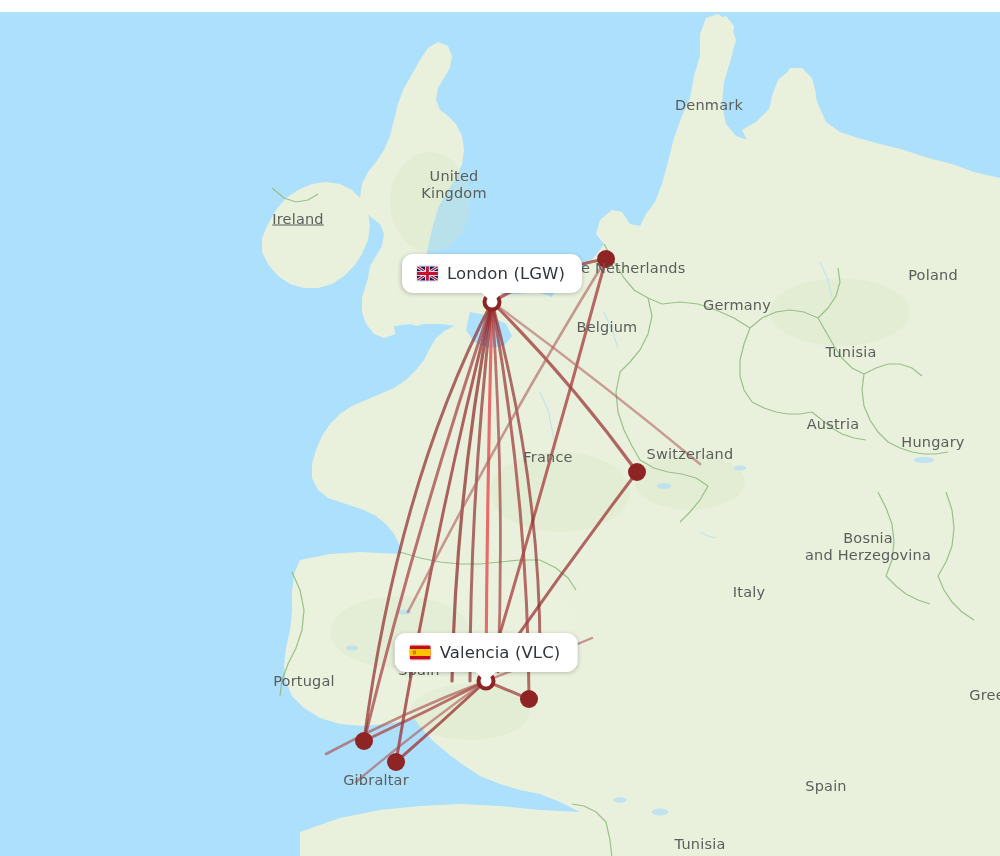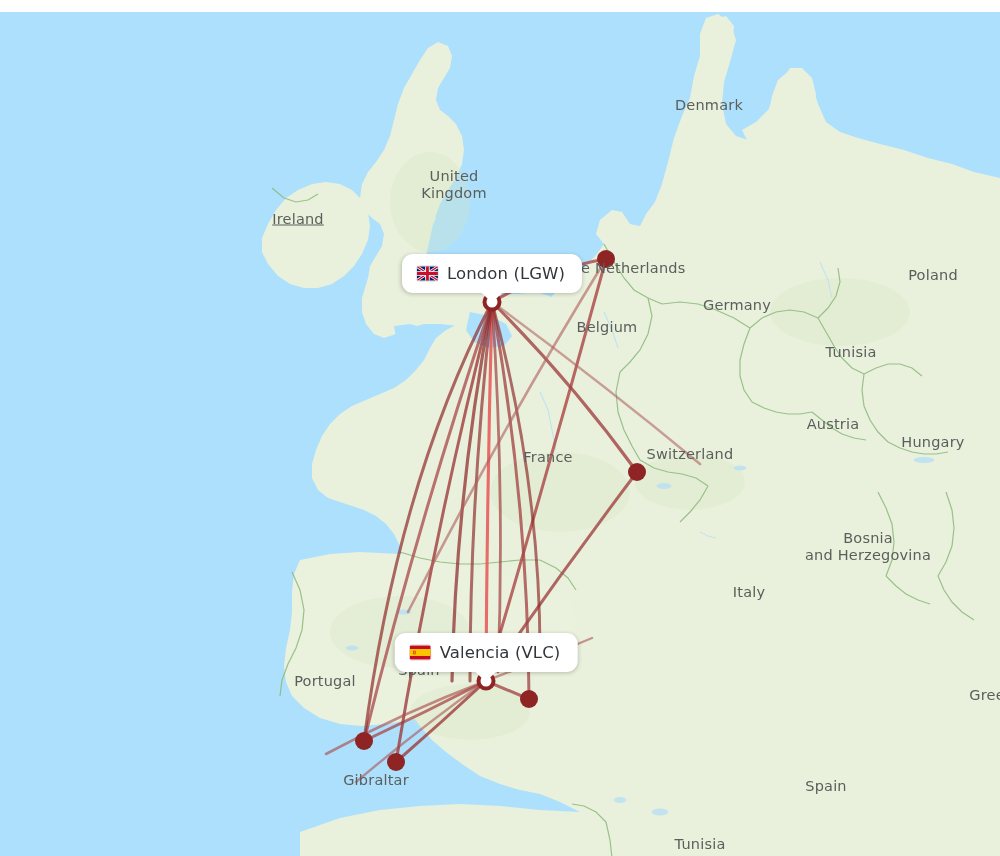--- a/index.html
+++ b/index.html
@@ -281,21 +281,21 @@
     <div class="country-label" style="left:607px; top:315px;">Belgium</div>
     <div class="country-label" style="left:851px; top:340px;">Tunisia</div>
     <div class="country-label" style="left:833px; top:412px;">Austria</div>
     <div class="country-label" style="left:933px; top:430px;">Hungary</div>
     <div class="country-label" style="left:690px; top:442px;">Switzerland</div>
     <div class="country-label" style="left:548px; top:445px;">France</div>
     <div class="country-label" style="left:868px; top:535px;">Bosnia
 and Herzegovina</div>
     <div class="country-label" style="left:749px; top:580px;">Italy</div>
     <div class="country-label" style="left:419px; top:658px;">Spain</div>
-    <div class="country-label" style="left:325px; top:669px;text-align:center;">Portugal</div>
+    <div class="country-label" style="left:304px; top:669px;text-align:center;">Portugal</div>
     <div class="country-label" style="left:987px; top:683px;">Gree</div>
     <div class="country-label" style="left:376px; top:768px;">Gibraltar</div>
     <div class="country-label" style="left:826px; top:774px;">Spain</div>
     <div class="country-label" style="left:700px; top:832px;text-align:center;">Tunisia</div>
   </div>
 
   <div class="city-tooltip" style="left:492px; top:281px;text-align:right;">
     <svg class="flag" viewBox="0 0 60 40">
       <rect width="60" height="40" fill="#012169"></rect>
       <path d="M0 0 L60 40 M60 0 L0 40" stroke="#ffffff" stroke-width="8"></path>

